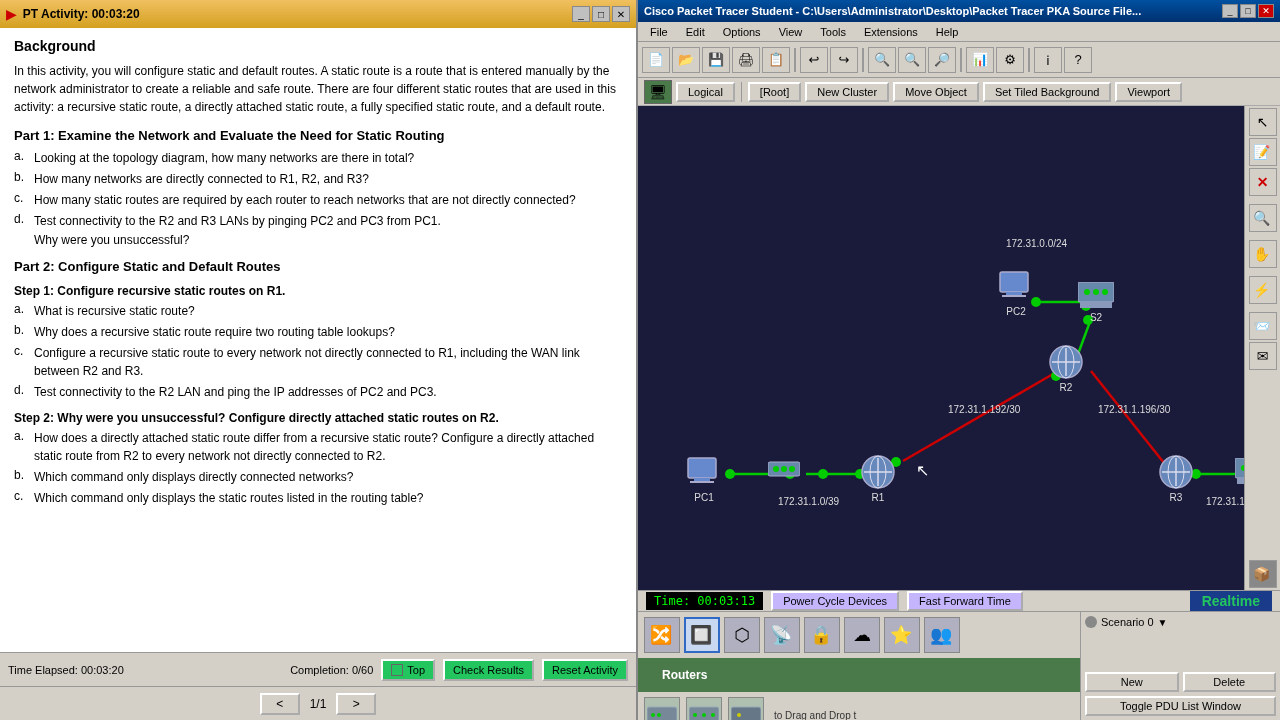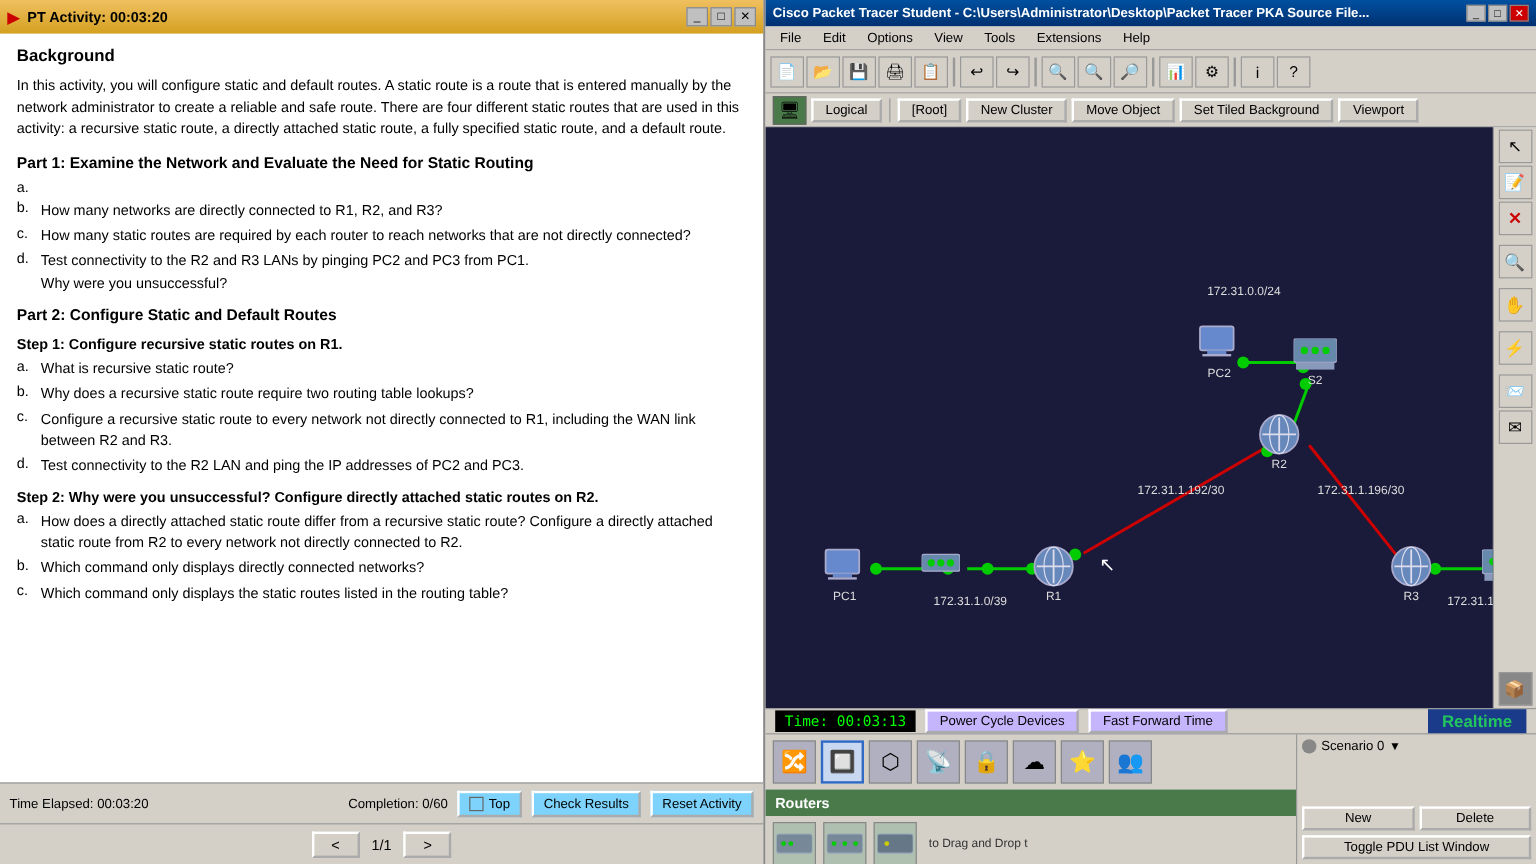--- a/index.html
+++ b/index.html
@@ -50,21 +50,21 @@
       border-top: 1px solid #999;
       display: flex;
       align-items: center;
       padding: 0 8px;
       gap: 8px;
       font-size: 11px;
     }
     .bottom-btn {
       height: 22px;
       padding: 0 8px;
-      background: #7dd3fc;
+      background: #22c55e;
       border: 2px outset #fff;
       font-size: 11px;
       cursor: pointer;
       display: flex; align-items: center; gap: 4px; justify-content: flex-end;
     }
     .checkbox-small { width: 12px; height: 12px; border: 1px solid #666; }
 
     #left-nav {
       height: 34px;
       background: #d4d0c8;
@@ -250,24 +250,24 @@
       display: flex; align-items: center; justify-content: center;
       font-size: 18px;
       cursor: pointer;
     }
     .device-icon.selected { border: 2px solid #316ac5; background: #c8d8f0; }
     #routers-label-bar {
       background: #4a7a4a;
       color: #fff;
       font-size: 12px;
       font-weight: bold;
-      padding: 2px 8px;
-      display: flex;
-      align-items: center;
-      height: 22px;
+      padding: 2px 24px;
+      display: flex;
+      align-items: center;
+      height: 34px;
     }
     #device-sub-row {
       display: flex;
       align-items: center;
       padding: 4px 6px;
       gap: 6px;
       height: 46px;
     }
     .sub-device-icon {
       width: 36px; height: 36px;
@@ -366,20 +366,21 @@
   </div>
 
   <div id="left-content">
     <h2>Background</h2>
     <p>In this activity, you will configure static and default routes. A static route is a route that is entered manually by the network administrator to create a reliable and safe route. There are four different static routes that are used in this activity: a recursive static route, a directly attached static route, a fully specified static route, and a default route.</p>
 
     <div class="part-heading">Part 1:  Examine the Network and Evaluate the Need for Static Routing</div>
 
     <div class="list-item">
       <span class="label">a.</span>
+      <span class="text">Looking at the topology diagram, how many networks are there in total?</span>
     </div>
     <div class="list-item">
       <span class="label">b.</span>
       <span class="text">How many networks are directly connected to R1, R2, and R3?</span>
     </div>
     <div class="list-item">
       <span class="label">c.</span>
       <span class="text">How many static routes are required by each router to reach networks that are not directly connected?</span>
     </div>
     <div class="list-item">

